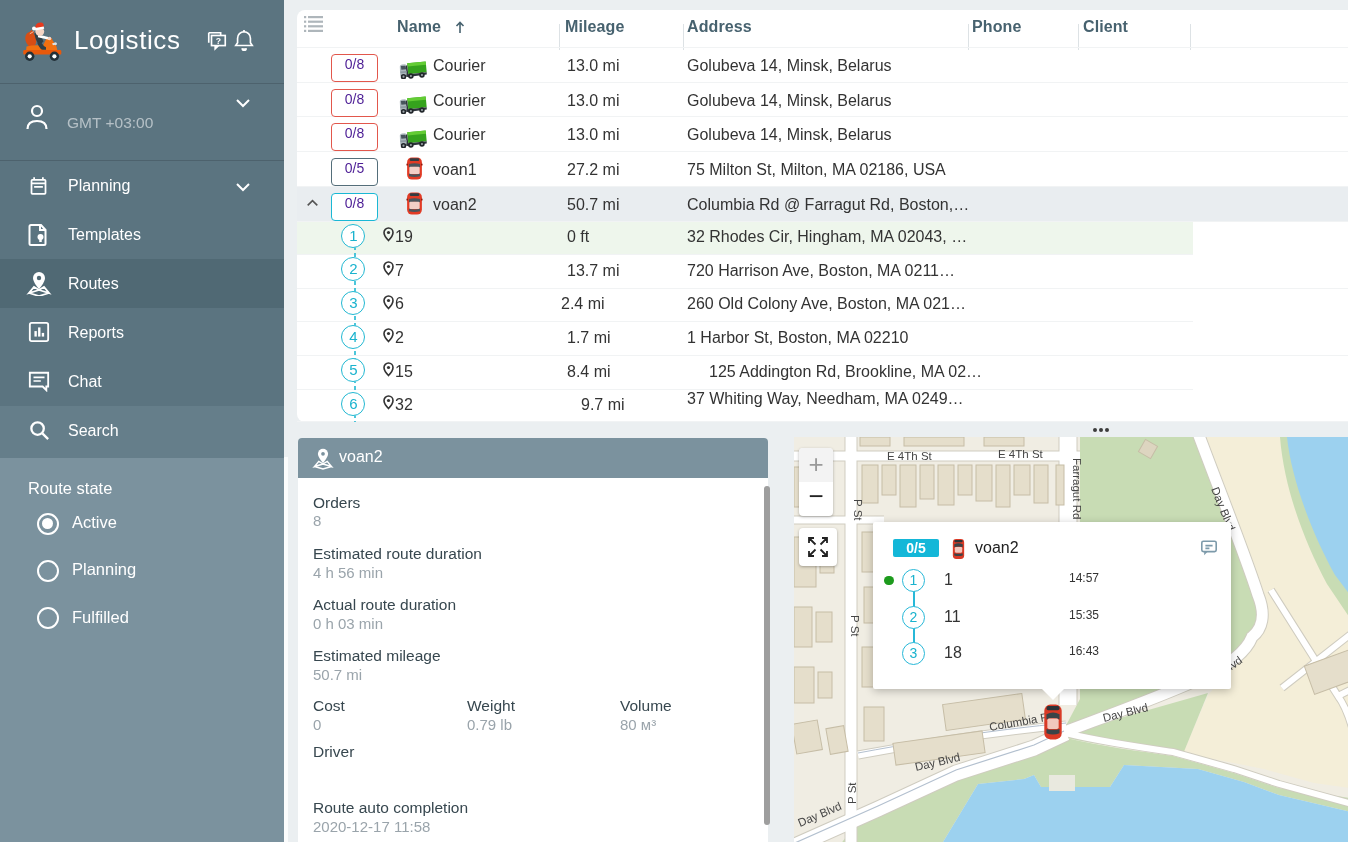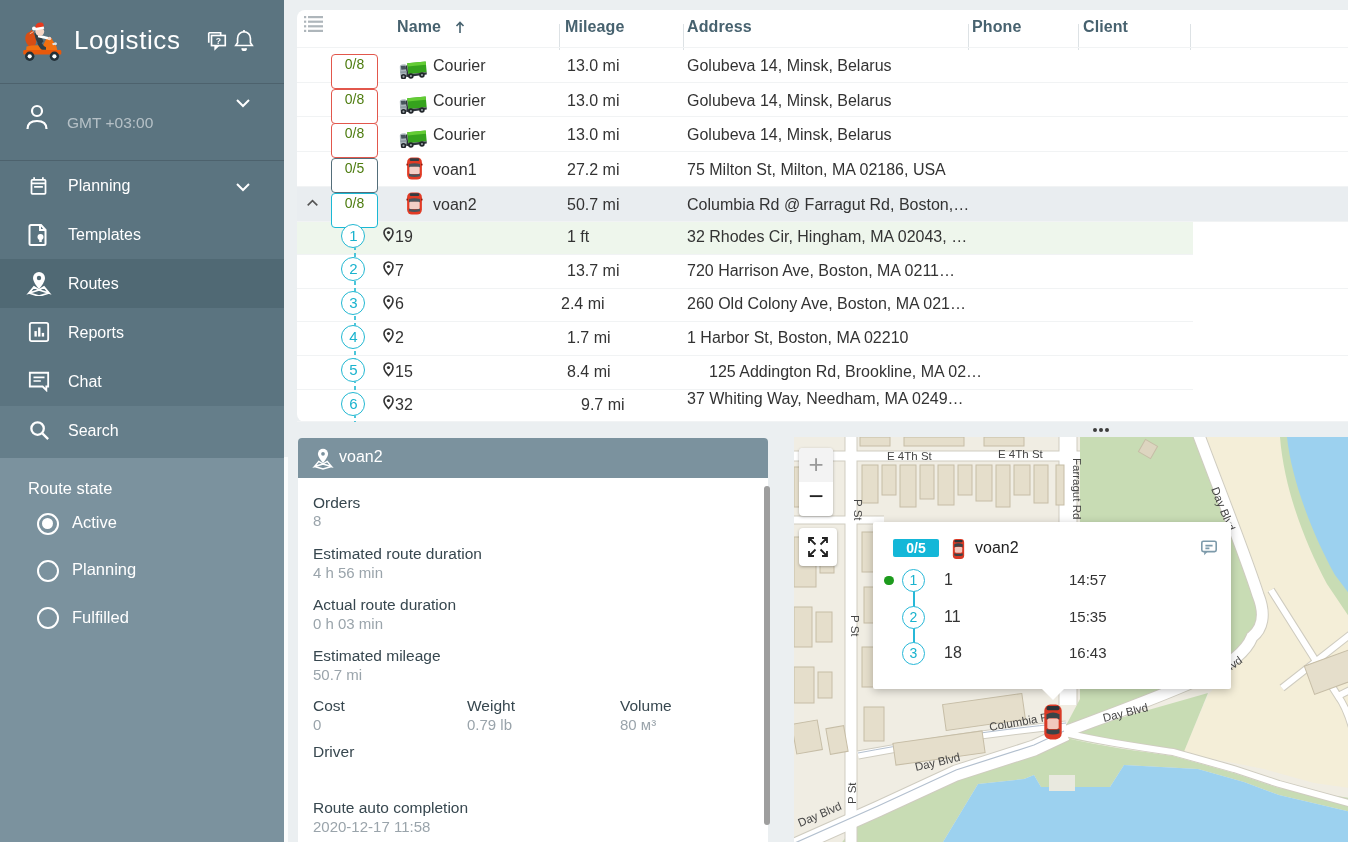--- a/index.html
+++ b/index.html
@@ -20,21 +20,21 @@
 .radio { position:absolute; left:37px; width:22px; height:22px; border:2.3px solid #fff; border-radius:50%; }
 .radio .dot { position:absolute; left:3.2px; top:3.2px; width:11px; height:11px; background:#fff; border-radius:50%; }
 .radio-label { position:absolute; left:72px; color:#fff; font-size:16.5px; }
 #sb-scroll { position:absolute; left:284px; top:457px; width:4px; height:385px; background:#fbfcfc; }
 
 
 #tablePanel { position:absolute; left:297px; top:10px; width:1051px; height:412px; background:#fff; border-radius:8px 0 0 8px; }
 .hdr { position:absolute; top:0; height:37px; line-height:34px; color:#47626f; font-size:16px; font-weight:700; letter-spacing:0.1px; }
 .colsep { position:absolute; top:14px; height:26px; width:1px; background:#dde2e5; }
 .rowline { position:absolute; left:0; width:1051px; height:1px; background:#f1f3f4; }
-.badge { position:absolute; width:47px; height:35px; border-radius:4px; border:1px solid; text-align:center; font-size:14px; line-height:18px; color:#4d7c0f; background:#fff;}
+.badge { position:absolute; width:47px; height:28px; border-radius:4px; border:1px solid; text-align:center; font-size:14px; line-height:18px; color:#4c1d95; background:#fff;}
 .cell { position:absolute; font-size:16px; color:#333; white-space:nowrap; }
 .circ { position:absolute; width:24px; height:24px; border-radius:50%; border:1.6px solid #22b8d2; color:#1ab3ce; background:#fff; text-align:center; font-size:15px; line-height:21px; }
 
 
 #card { position:absolute; left:298px; top:438px; width:470px; height:404px; background:#fff; border-radius:4px 4px 0 0; }
 #card-hdr { position:absolute; left:0; top:0; width:470px; height:40px; background:#7b929e; border-radius:4px 4px 0 0; }
 #card-hdr span { position:absolute; left:41px; top:10px; color:#fff; font-size:16px; }
 .fl { position:absolute; left:15px; font-size:15.5px; color:#37474f; }
 .fv { position:absolute; left:15px; font-size:15px; color:#9aa4ab; }
 #card-scroll { position:absolute; left:466px; top:48px; width:6px; height:339px; background:#9e9e9e; border-radius:3px; }
@@ -45,21 +45,21 @@
 #zoomctl .plus { position:absolute; top:0; left:0; width:34px; height:34px; background:#f3f3f3; border-radius:4px 4px 0 0; color:#9a9a9a; font-size:26px; text-align:center; line-height:32px;}
 #zoomctl .minus { position:absolute; top:34px; left:0; width:34px; height:34px; color:#222; font-size:26px; text-align:center; line-height:28px; }
 #fsbtn { position:absolute; left:799px; top:528px; width:38px; height:38px; background:#fff; border-radius:4px; box-shadow:0 1px 3px rgba(0,0,0,0.3); }
 
 
 #popup { position:absolute; left:873px; top:522px; width:358px; height:167px; background:#fff; border-radius:2px; box-shadow:0 2px 8px rgba(0,0,0,0.25); }
 #popup-tail { position:absolute; left:1042px; top:689px; width:0; height:0; border-left:11px solid transparent; border-right:11px solid transparent; border-top:11px solid #fff; }
 #pbadge { position:absolute; left:20px; top:17px; width:46px; height:18px; background:#14b7d8; border-radius:2px; color:#fff; font-size:14px; font-weight:700; text-align:center; line-height:18px; }
 .pcirc { position:absolute; left:29px; width:23px; height:23px; border-radius:50%; border:1.8px solid #27b8d8; color:#1ab3ce; background:#fff; text-align:center; font-size:14px; line-height:21px; }
 .pnum { position:absolute; left:71px; font-size:16px; color:#333; }
-.ptime { position:absolute; left:196px; font-size:15px; color:#333; }
+.ptime { position:absolute; left:196px; font-size:12px; color:#333; }
 
 .dot3 { position:absolute; top:428px; width:4px; height:4px; border-radius:50%; background:#3c3c3c; }
 </style>
 </head>
 <body>
 
 <svg width="0" height="0" style="position:absolute">
   <defs>
     <g id="truckicon">
       <path d="M8.5 3 L26 1.5 L27 11.5 L9.5 13.5 Z" fill="#35a31d"></path>
@@ -307,21 +307,21 @@
   <svg class="abs" style="left:86px;top:318.2px" width="11" height="15" viewBox="0 0 11 15">
       <use href="#pinicon"></use>
     </svg>
   <svg class="abs" style="left:86px;top:351.8px" width="11" height="15" viewBox="0 0 11 15">
       <use href="#pinicon"></use>
     </svg>
   <svg class="abs" style="left:86px;top:385.4px" width="11" height="15" viewBox="0 0 11 15">
       <use href="#pinicon"></use>
     </svg>
   <div class="cell" style="left:98px;top:218.1px">19</div>
-  <div class="cell" style="left:270px;top:218.1px">1 ft</div>
+  <div class="cell" style="left:270px;top:218.1px">0 ft</div>
   <div class="cell" style="left:390px;top:218.1px">32 Rhodes Cir, Hingham, MA 02043, …</div>
   <div class="cell" style="left:98px;top:251.7px">7</div>
   <div class="cell" style="left:270px;top:251.7px">13.7 mi</div>
   <div class="cell" style="left:390px;top:251.7px">720 Harrison Ave, Boston, MA 0211…</div>
   <div class="cell" style="left:98px;top:285.3px">6</div>
   <div class="cell" style="left:264px;top:285.3px">2.4 mi</div>
   <div class="cell" style="left:390px;top:285.3px">260 Old Colony Ave, Boston, MA 021…</div>
   <div class="cell" style="left:98px;top:318.9px">2</div>
   <div class="cell" style="left:270px;top:318.9px">1.7 mi</div>
   <div class="cell" style="left:390px;top:318.9px">1 Harbor St, Boston, MA 02210</div>

